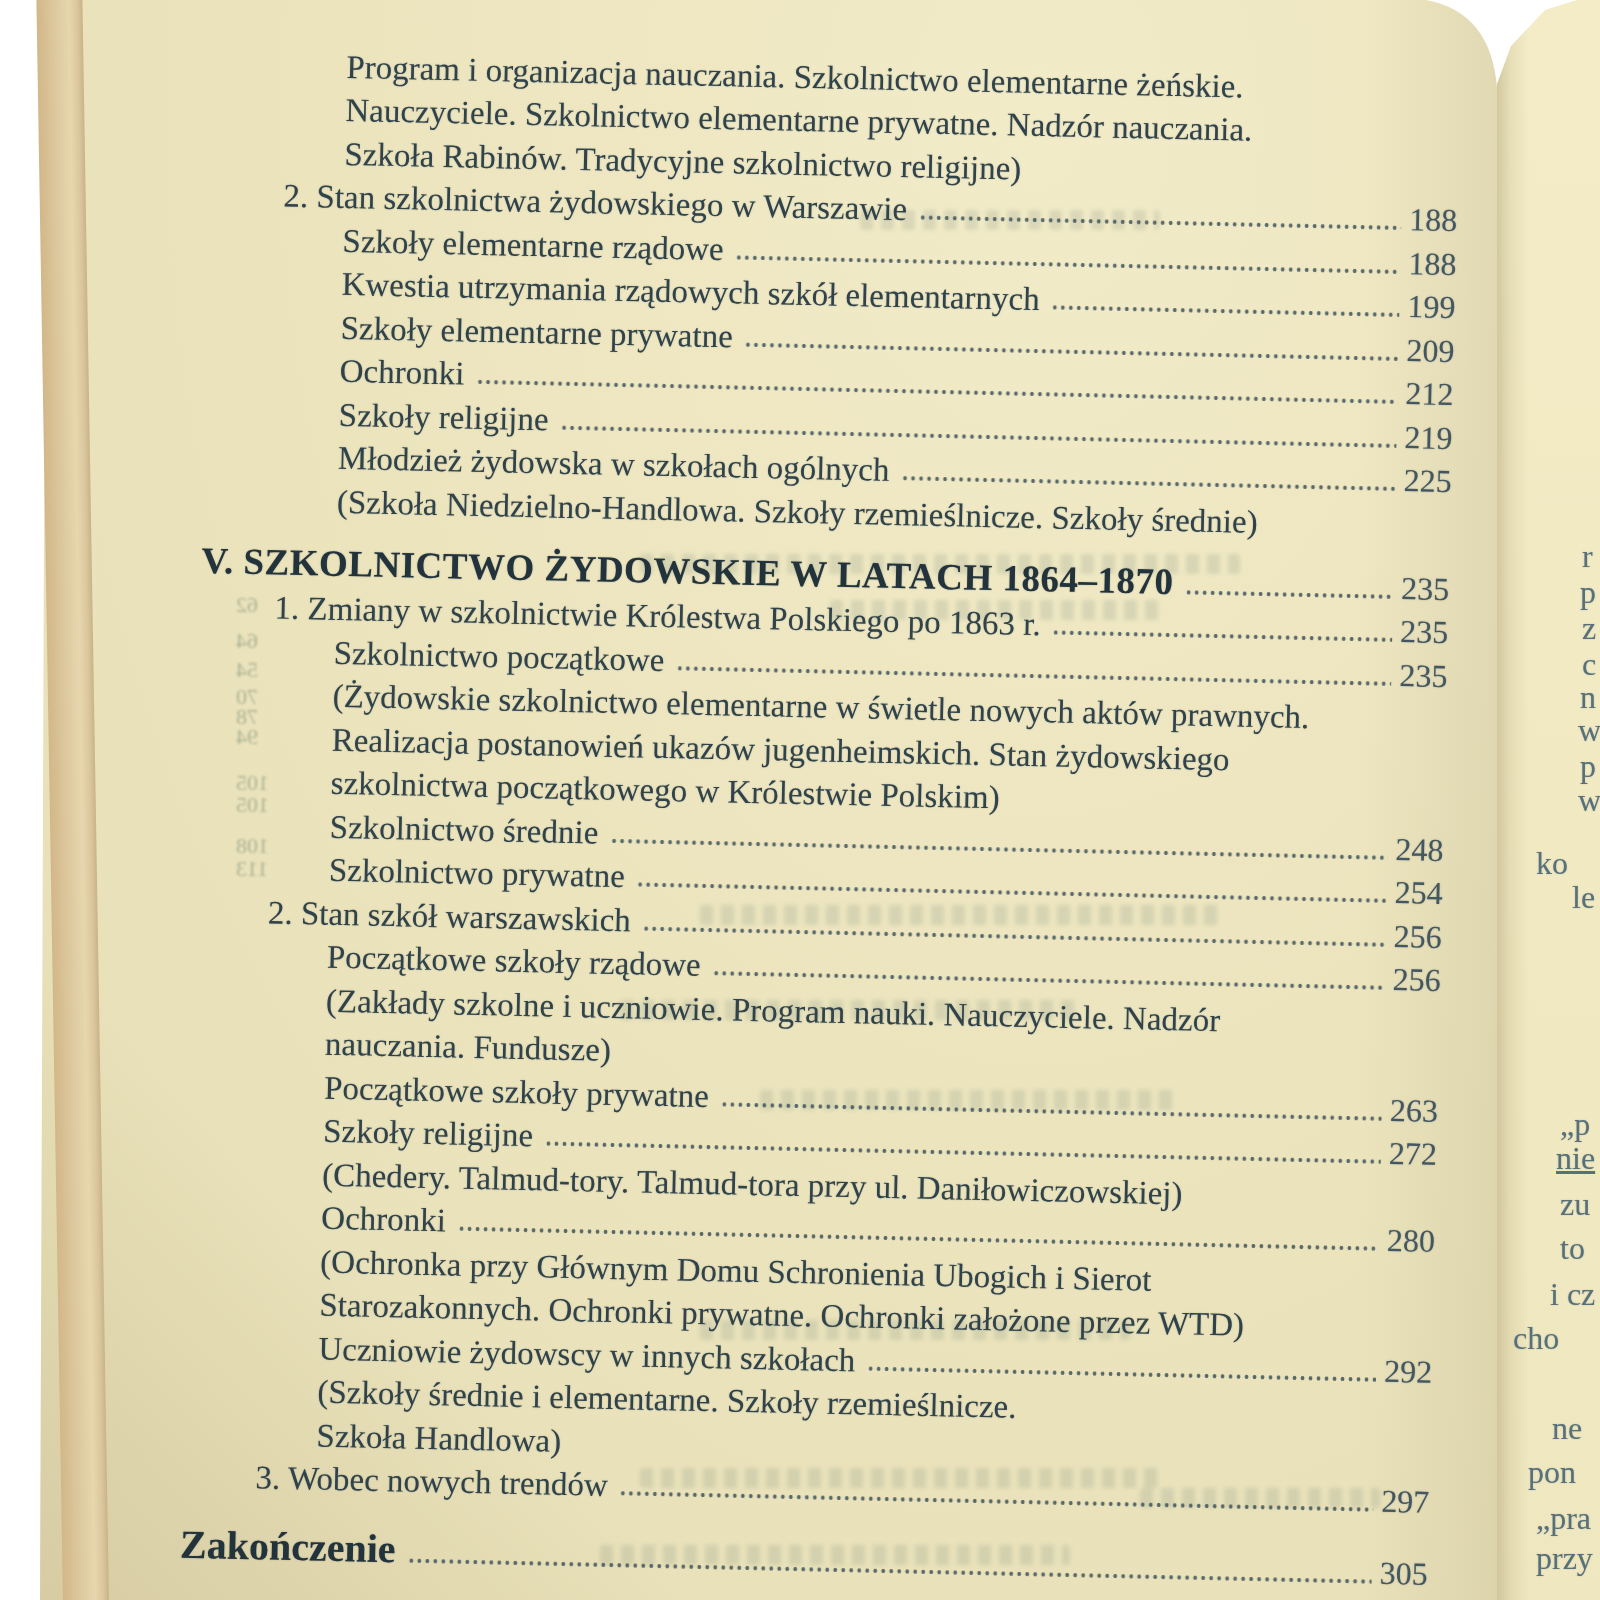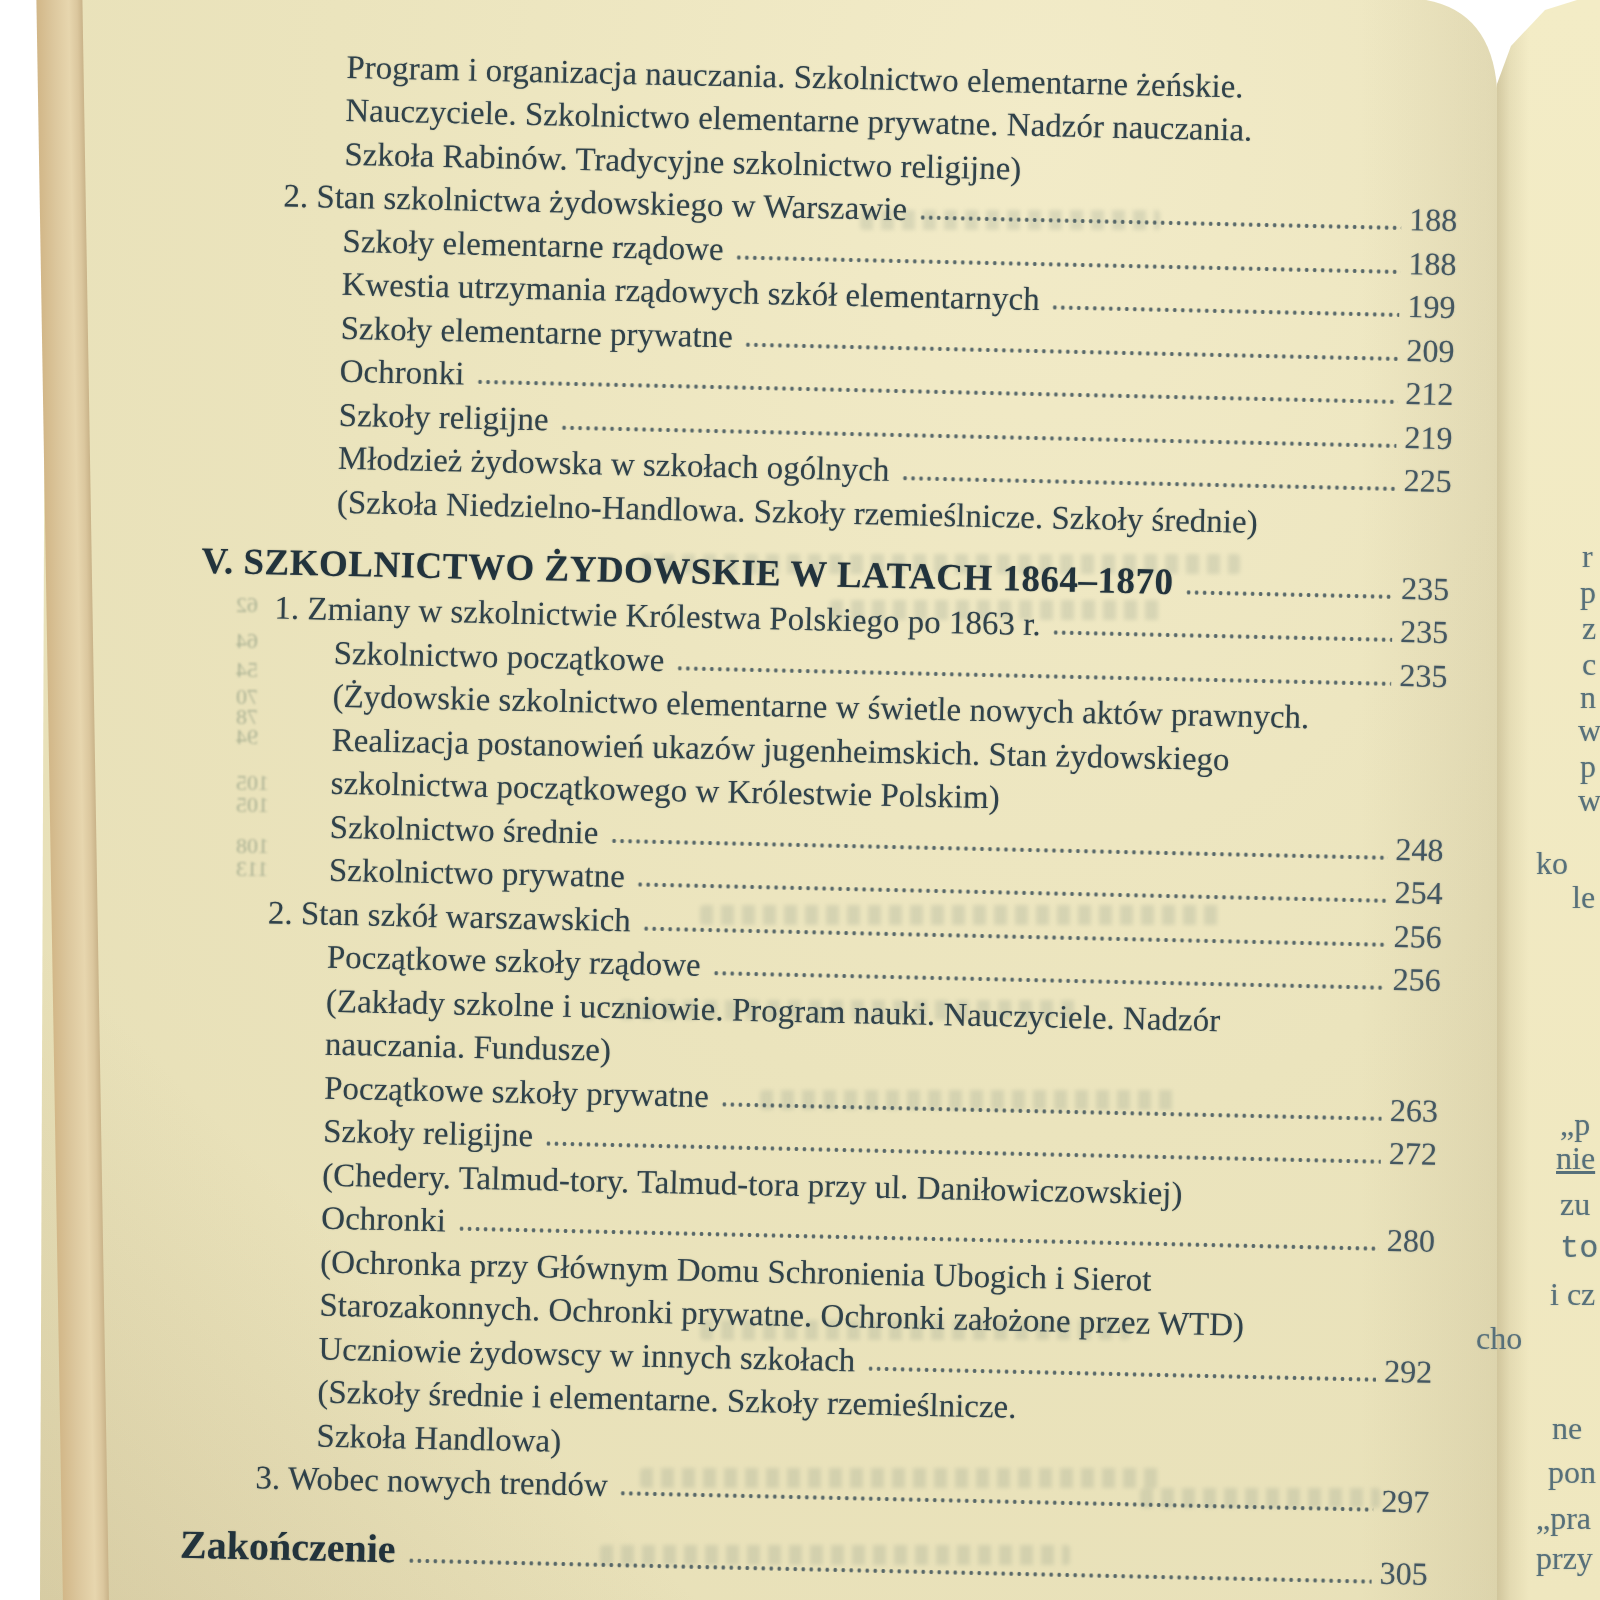--- a/index.html
+++ b/index.html
@@ -269,20 +269,20 @@
     <span class="fragment" style="left: 1582px; top: 646px;">c</span>
     <span class="fragment" style="left: 1580px; top: 679px;">n</span>
     <span class="fragment" style="left: 1578px; top: 712px;">w</span>
     <span class="fragment" style="left: 1580px; top: 748px;">p</span>
     <span class="fragment" style="left: 1578px; top: 782px;">w</span>
     <span class="fragment" style="left: 1536px; top: 845px;">ko</span>
     <span class="fragment" style="left: 1572px; top: 879px;">le</span>
     <span class="fragment" style="left: 1560px; top: 1106px;">„p</span>
     <span class="fragment" style="left: 1556px; top: 1140px; text-decoration: underline;">nie</span>
     <span class="fragment" style="left: 1560px; top: 1186px; text-align: center;">zu</span>
-    <span class="fragment" style="left: 1560px; top: 1230px; font-family: Liberation Mono, monospace;">to</span>
+    <span class="fragment" style="left: 1560px; top: 1230px;">to</span>
     <span class="fragment" style="left: 1550px; top: 1276px;">i cz</span>
-    <span class="fragment" style="left: 1476px; top: 1320px;">cho</span>
+    <span class="fragment" style="left: 1513px; top: 1320px;">cho</span>
     <span class="fragment" style="left: 1552px; top: 1410px;">ne</span>
-    <span class="fragment" style="left: 1528px; top: 1454px; margin-left: 20px;">pon</span>
+    <span class="fragment" style="left: 1528px; top: 1454px;">pon</span>
     <span class="fragment" style="left: 1536px; top: 1500px;">„pra</span>
     <span class="fragment" style="left: 1536px; top: 1540px;">przy</span>
   </div>
 
 </body></html>

